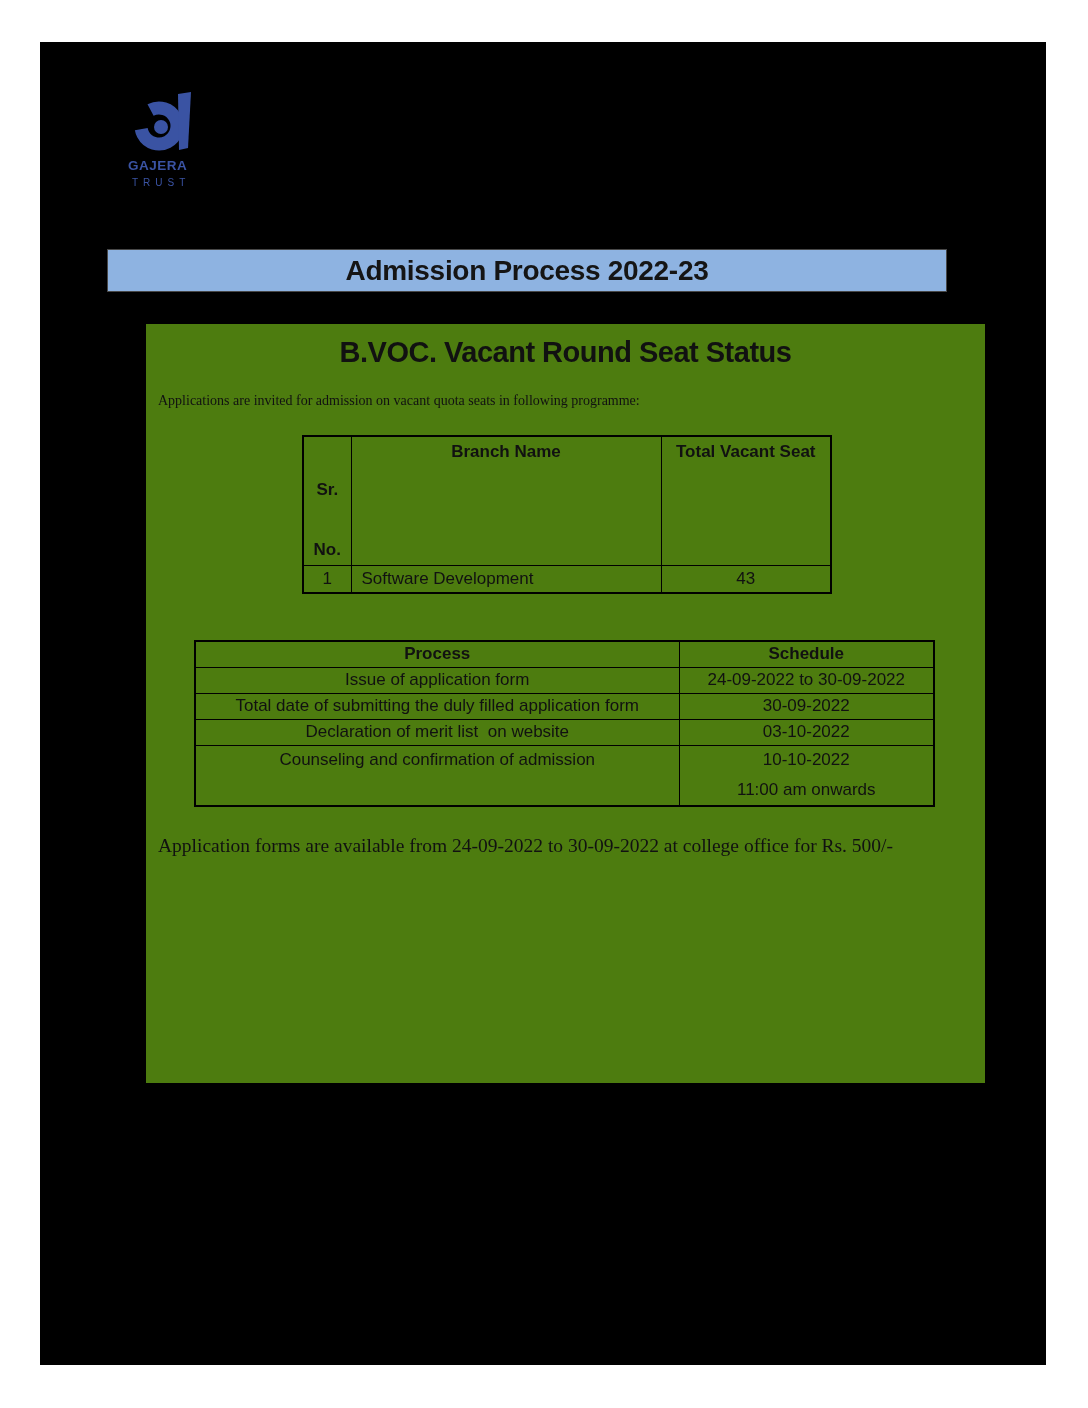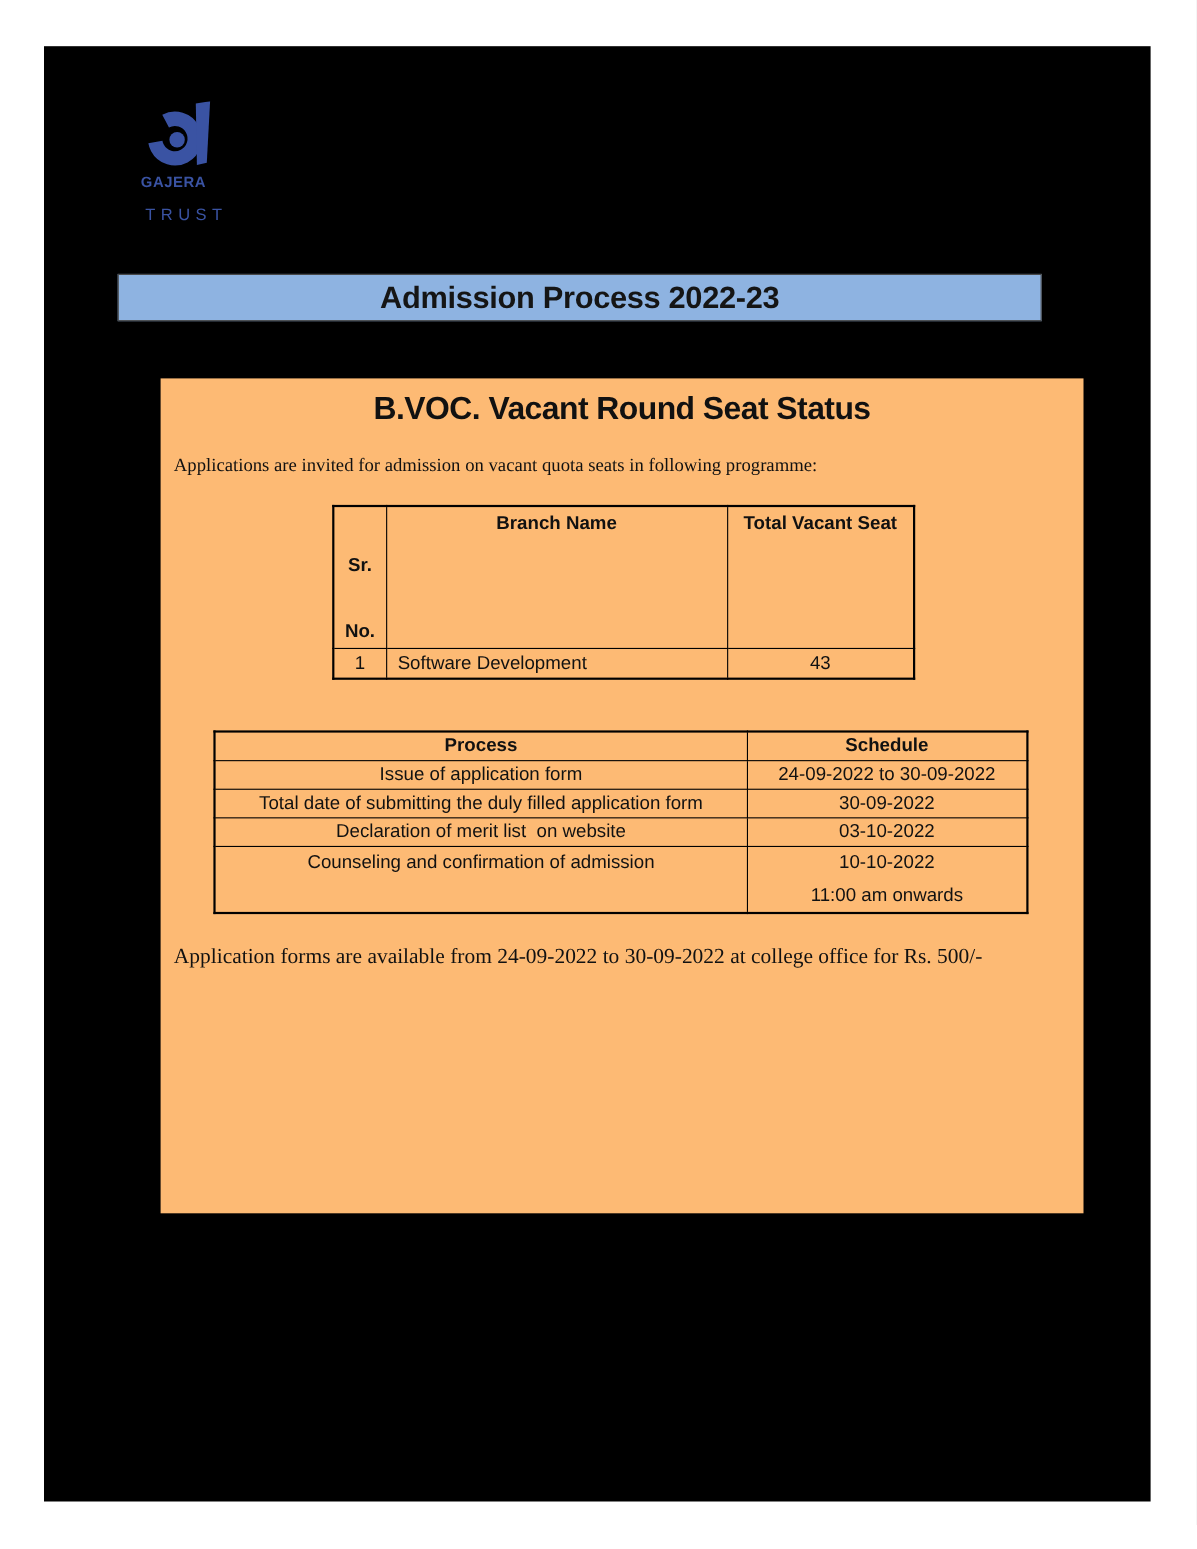--- a/index.html
+++ b/index.html
@@ -30,24 +30,24 @@
   }
   .logo-glyph { display: block; margin: 0 auto; }
   .logo-line1 {
     font-weight: bold;
     font-size: 13.5px;
     letter-spacing: 0.5px;
     color: #3A53A3;
     margin-top: 2px;
   }
   .logo-line2 {
-    font-size: 15px;
+    font-size: 10px;
     letter-spacing: 5px;
     color: #3A53A3;
-    margin-top: 14px;
+    margin-top: 4px;
     padding-left: 4px;
   }
 
   
   .banner {
     position: absolute;
     left: 67px; top: 207px;
     width: 840px; height: 43px;
     background: #8EB3E1;
     border: 1px solid #484848;
@@ -55,38 +55,38 @@
     line-height: 41px;
     font-size: 28px;
     font-weight: bold;
     color: #151515;
     letter-spacing: -0.3px;
   }
 
   
   .card {
     position: absolute;
-    left: 106px; top: 302px;
+    left: 106px; top: 282px;
     width: 839px; height: 759px;
-    background: #fdba74;
+    background: #4d7c0f;
     color: #1a1a1a;
   }
   .card-title {
     margin-top: 12px;
     text-align: center;
     font-size: 29px;
     font-weight: bold;
     letter-spacing: -0.5px;
     color: #111111;
   }
   .intro {
     margin-top: 24px;
     padding: 0 12px;
     font-family: "Liberation Serif", serif;
-    font-size: 17px;
+    font-size: 14px;
     color: #111111;
   }
 
   table { border-collapse: collapse; table-layout: fixed; }
   td, th {
     border: 1.5px solid #000000;
     font-size: 17px;
     color: #111111;
     padding: 3px 6px;
     text-align: center;

